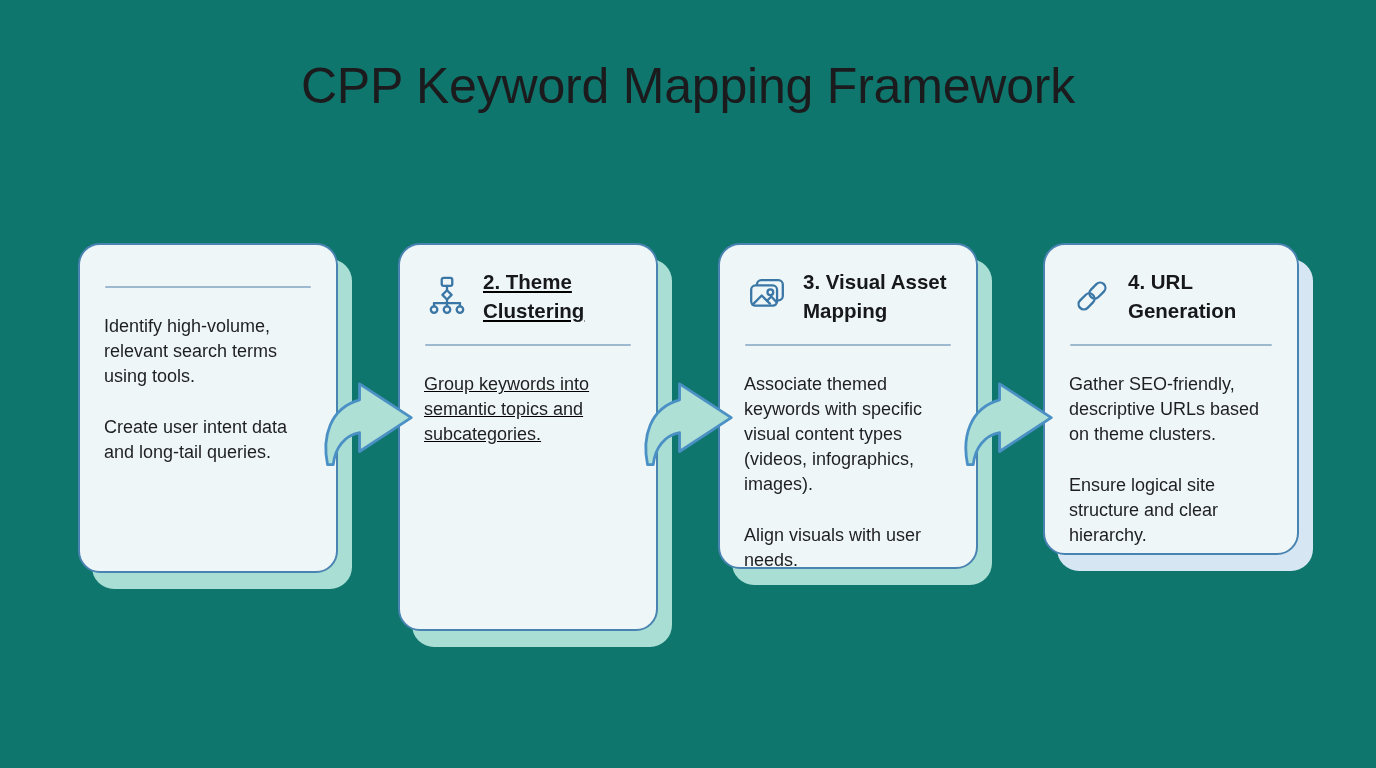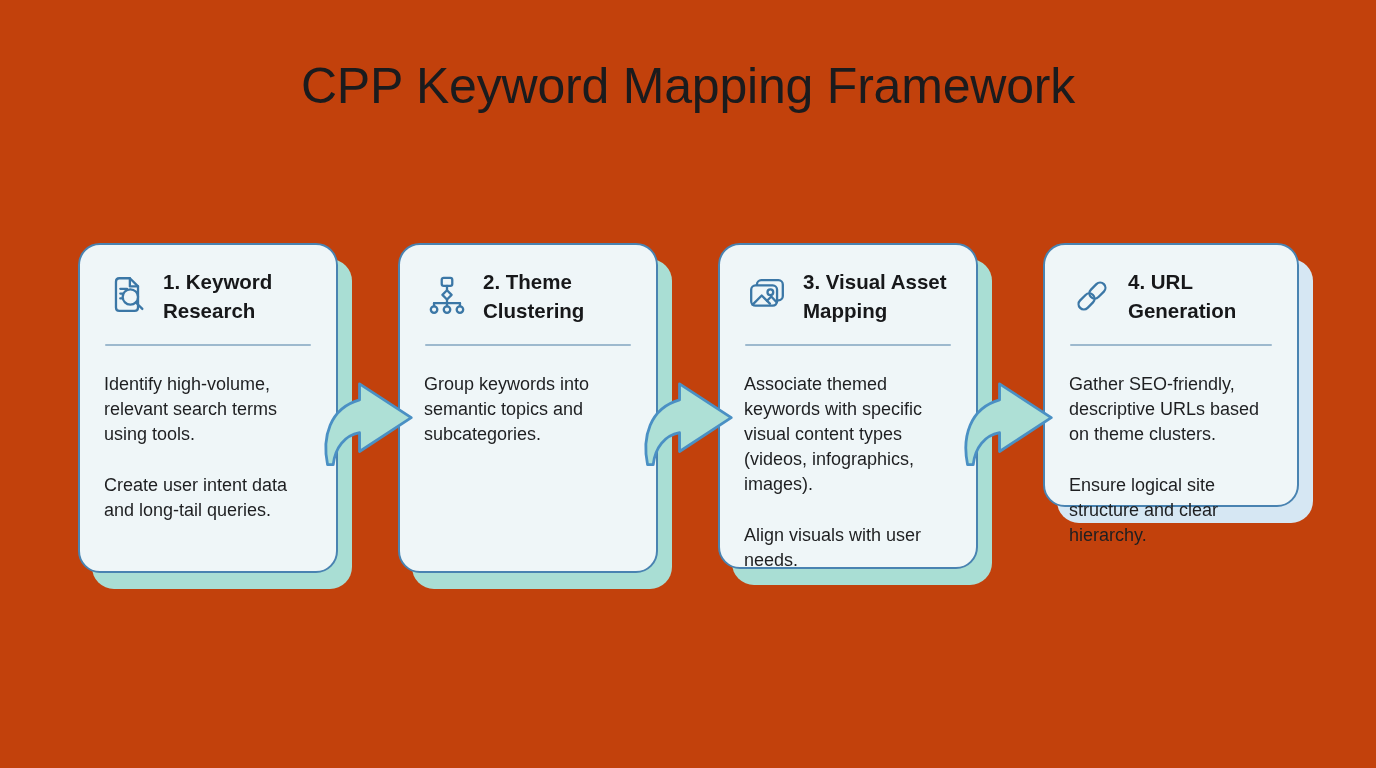--- a/index.html
+++ b/index.html
@@ -1,36 +1,36 @@
 <!DOCTYPE html>
 <html style="--title-color: #1b1b1d; --text-color: #1e1f21; --card-fill: #eff6f8; --card-border: #4983b1; --shadow-teal: #a9ded4; --shadow-blue: #d6e7f3; --divider: #9db9ce; --icon-stroke: #3b77a6; --arrow-fill: #aee0d6; --arrow-stroke: #4a90c4;"><head>
 <meta charset="utf-8">
 <style>
   html,body { margin:0; padding:0; background:#ffffff; }
   .stage {
-    position:relative; width:1376px; height:768px; background:#c2410c;
+    position:relative; width:1376px; height:768px; background:#0f766e;
     font-family:"Liberation Sans","DejaVu Sans",sans-serif; overflow:hidden;
   }
   .title {
     position:absolute; top:60px; left:0; width:100%; margin:0;
     text-align:center; font-size:50px; font-weight:500; letter-spacing:-0.2px;
     color:var(--title-color,#1b1b1d); line-height:1.05;
   }
   .card {
     position:absolute; box-sizing:border-box;
     background:var(--card-fill,#eff6f8);
     border:2px solid var(--card-border,#4983b1);
     border-radius:22px; padding:22px 24px 20px;
   }
   .shadow-teal { box-shadow:14px 16px 0 var(--shadow-teal,#a9ded4); }
   .shadow-blue { box-shadow:14px 16px 0 var(--shadow-blue,#d6e7f3); }
   .c1 { left:78px;  top:243px; width:260px; height:330px; }
-  .c2 { left:398px; top:243px; width:260px; height:330px; }
+  .c2 { left:398px; top:243px; width:260px; height:388px;text-decoration:underline; }
   .c3 { left:718px; top:243px; width:260px; height:326px; }
-  .c4 { left:1043px;top:243px; width:256px; height:264px; }
+  .c4 { left:1043px;top:243px; width:256px; height:312px; }
   .card-header { display:flex; align-items:center; gap:13px; }
   .icon { flex:none; width:46px; height:46px; display:block; }
   .icon svg { width:46px; height:46px; display:block; }
   .icon svg * { stroke:var(--icon-stroke,#3b77a6); stroke-width:2.4; fill:none;
                 stroke-linecap:round; stroke-linejoin:round; }
   .icon svg .ifill { fill:var(--card-fill,#eff6f8); }
   .heading {
     margin:0; font-size:20.5px; font-weight:700; line-height:1.42;
     color:#17181a;
   }
@@ -48,34 +48,20 @@
   }
 </style>
 </head>
 <body>
 
 <div class="stage">
 
   <h1 class="title">CPP Keyword Mapping Framework</h1>
 
   <section class="card c1 shadow-teal">
-    <div class="card-header">
-      <span class="icon">
-        <svg viewBox="0 0 48 48">
-          <path d="M27 5.5 L35.5 14 V36 Q35.5 39.5 32 39.5 H16 Q12.5 39.5 12.5 36 V9 Q12.5 5.5 16 5.5 Z"></path>
-          <path d="M27 5.5 V14 H35.5"></path>
-          <path d="M17 16.5 H24"></path>
-          <path d="M17 21.5 H22.5"></path>
-          <path d="M17 26.5 H21.5"></path>
-          <circle class="ifill" cx="27.5" cy="25" r="8"></circle>
-          <path d="M33.5 31 L40 37.5"></path>
-        </svg>
-      </span>
-      <h2 class="heading">1. Keyword Research</h2>
-    </div>
     <div class="divider"></div>
     <p class="body">Identify high-volume, relevant search terms using tools.</p>
     <p class="body">Create user intent data and long-tail queries.</p>
   </section>
 
   <section class="card c2 shadow-teal">
     <div class="card-header">
       <span class="icon">
         <svg viewBox="0 0 48 48">
           <rect x="18.5" y="5" width="11" height="8.5" rx="2"></rect>

